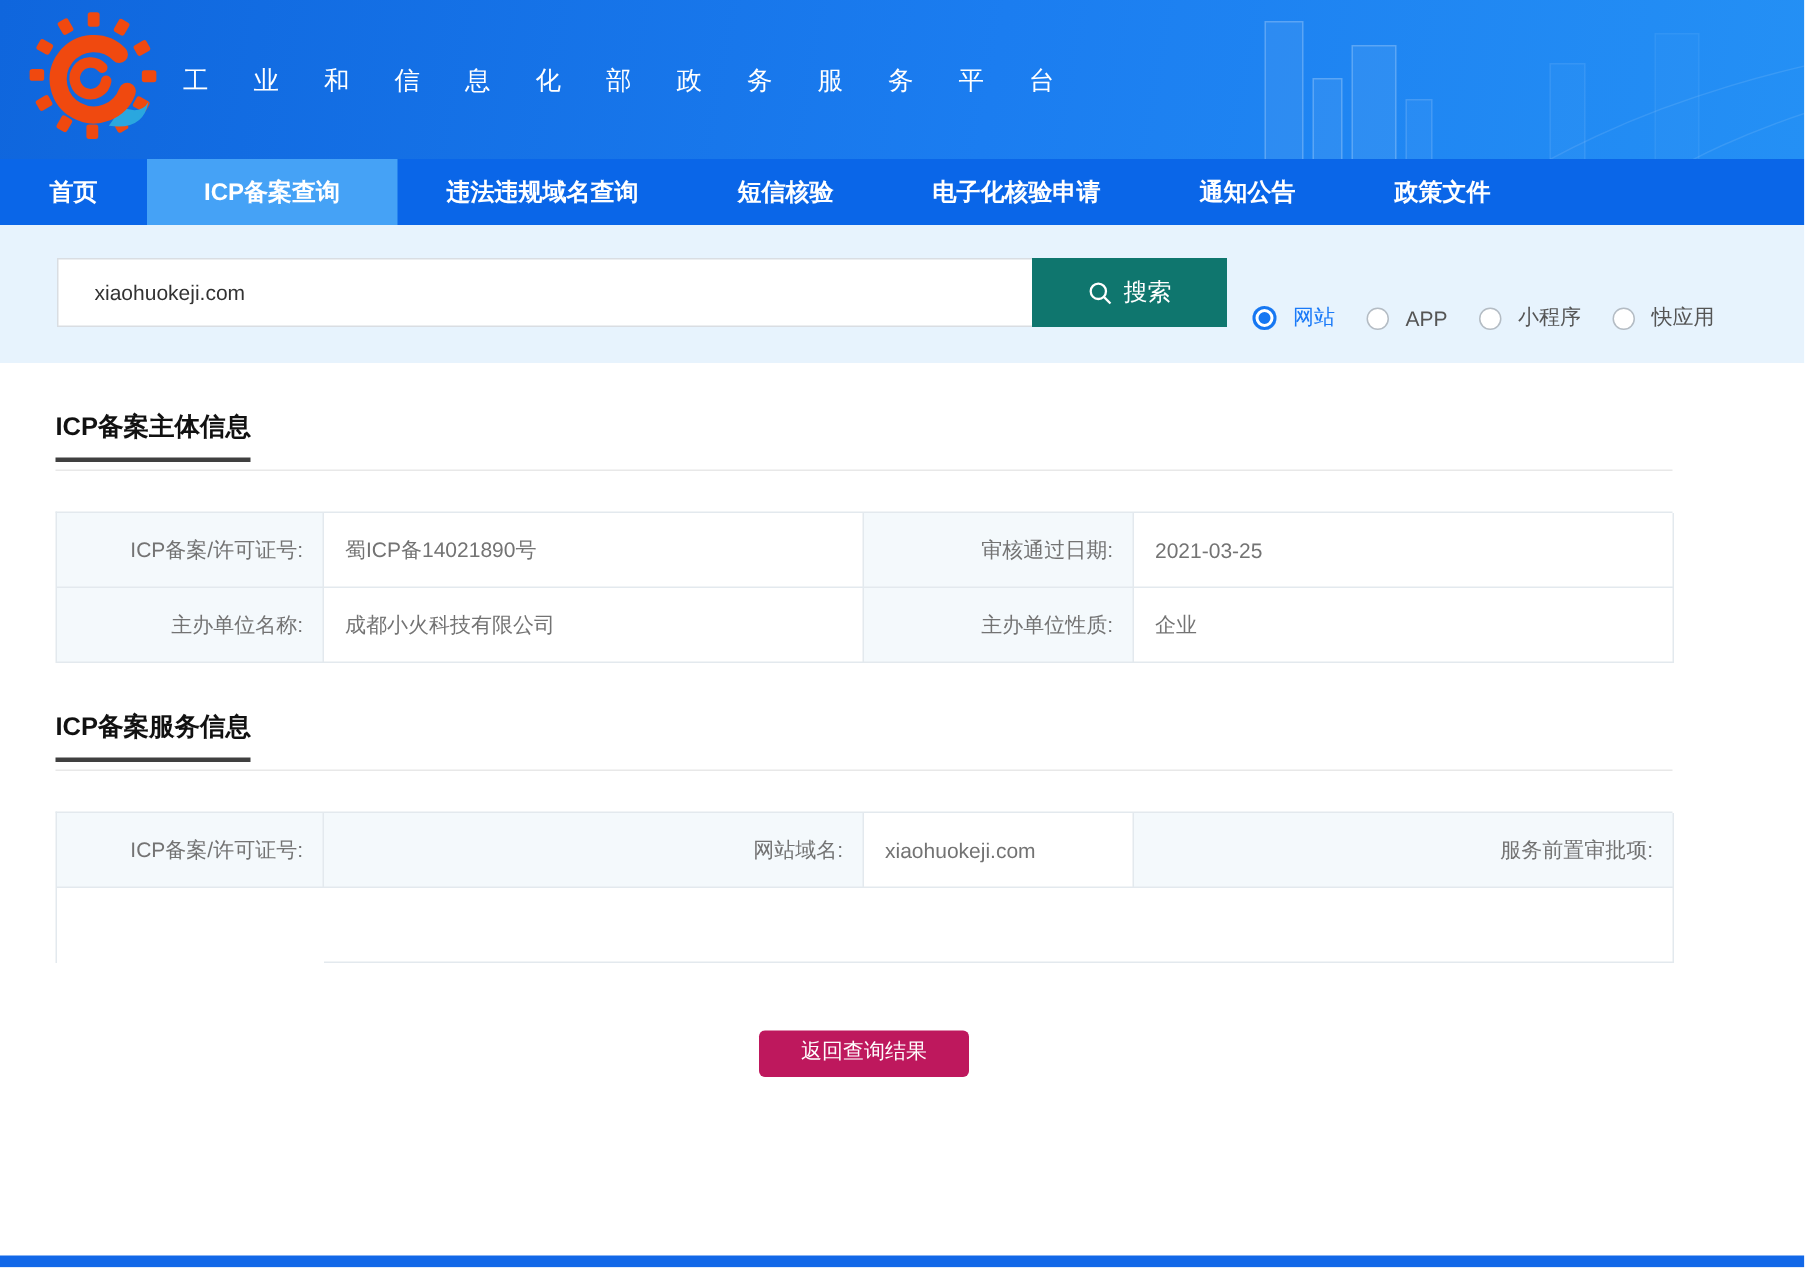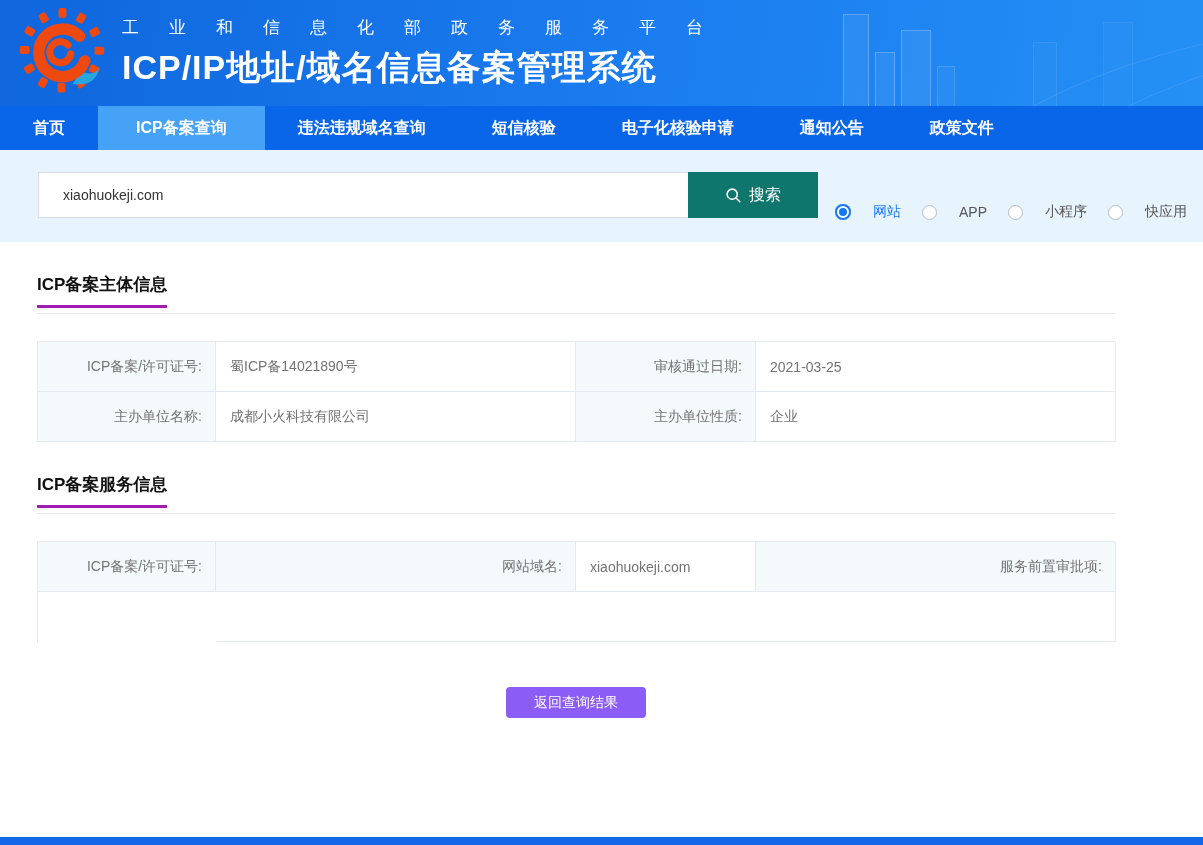--- a/index.html
+++ b/index.html
@@ -35,46 +35,46 @@
 
   
   .search-strip { height: 92px; background: #e7f3fd; display: flex; align-items: flex-start;
     padding: 22px 0 0 38px; }
   .search-input { width: 650px; height: 46px; border: 1px solid #d9dde2; border-right: none;
     padding: 0 24px; font-size: 14px; color: #333; outline: none; background: #fff;
     font-family: "Liberation Sans", "DejaVu Sans", sans-serif; }
   .search-btn { width: 130px; height: 46px; background: #0f766e; color: #fff; border: none;
     font-size: 16px; cursor: pointer; display: flex; align-items: center; justify-content: center; gap: 7px; }
   .type-group { display: flex; align-items: center; gap: 21px; margin-left: 17px; margin-top: 31px; }
-  .radio-opt { display: flex; align-items: center; gap: 22px; cursor: pointer; }
+  .radio-opt { display: flex; align-items: center; gap: 11px; cursor: pointer; }
   .radio { width: 15px; height: 15px; border-radius: 50%; background: #fff; border: 1px solid #b4bcc4; flex: 0 0 auto; }
   .radio.checked { width: 16px; height: 16px; border: none; background: #1677f2;
     box-shadow: inset 0 0 0 2px #1677f2, inset 0 0 0 4px #fff; }
   .radio-label { font-size: 14px; color: #555; }
   .radio-opt.selected .radio-label { color: #1a7af8; }
 
   
   .main { padding: 0 88px 0 37px; }
   .section-head { margin-top: 31px; }
   .section-title { display: inline-block; font-size: 17px; font-weight: bold; color: #111;
-    padding-bottom: 9px; border-bottom: 3px solid #a21caf; }
+    padding-bottom: 9px; border-bottom: 3px solid #404040; }
   .divider { border-top: 1px solid #e8e8e8; margin-top: 5px; }
 
   .info-table { display: grid; grid-template-columns: 178px 360px 180px 360px; margin-top: 27px;
     border-top: 1px solid #e3e9ee; border-left: 1px solid #e3e9ee; }
   .cell { height: 50px; display: flex; align-items: center; font-size: 14px; color: #737373;
     border-right: 1px solid #e3e9ee; border-bottom: 1px solid #e3e9ee; }
   .cell.label { background: #f4f9fc; justify-content: flex-end; padding-right: 13px; }
   .cell.value { background: #fff; padding-left: 14px; }
   .cell.span3 { grid-column: 2 / 5; }
 
   .btn-row { text-align: center; margin-top: 45px; }
-  .back-btn { display: inline-block; width: 140px; height: 31px; line-height: 31px; background: #8b5cf6;
+  .back-btn { display: inline-block; width: 140px; height: 31px; line-height: 31px; background: #be185d;
     color: #fff; font-size: 14px; border: none; border-radius: 4px; cursor: pointer;
-    font-family: Liberation Serif, serif; }
+    font-family: Liberation Mono, monospace; }
 
   .footer-bar { position: absolute; left: 0; bottom: 0; width: 100%; height: 8px; background: #1268e8; }
 </style>
 </head>
 <body>
 
 <div id="page">
 
   <div class="header">
     <div class="header-deco">
@@ -103,21 +103,20 @@
           <rect x="46" y="4" width="9" height="11" rx="2" transform="rotate(300 50 52)"></rect>
           <rect x="46" y="4" width="9" height="11" rx="2" transform="rotate(330 50 52)"></rect>
         </g>
         <path d="M72 76 q14 6 20 -4 q-4 22 -30 18" fill="#2aa7df"></path>
         <path d="M76 64 a27 27 0 1 1 -6 -28" stroke="#f0490f" stroke-width="13" fill="none" stroke-linecap="round"></path>
         <path d="M60 56 a12 12 0 1 1 -3 -10" stroke="#f0490f" stroke-width="8" fill="none" stroke-linecap="round"></path>
       </svg>
     </div>
     <div class="header-text">
       <div class="slogan">工业和信息化部政务服务平台</div>
-      <div class="main-title">ICP/IP地址/域名信息备案管理系统</div>
     </div>
   </div>
 
   <div class="nav">
     <a class="nav-item">首页</a>
     <a class="nav-item active">ICP备案查询</a>
     <a class="nav-item">违法违规域名查询</a>
     <a class="nav-item">短信核验</a>
     <a class="nav-item">电子化核验申请</a>
     <a class="nav-item">通知公告</a>

